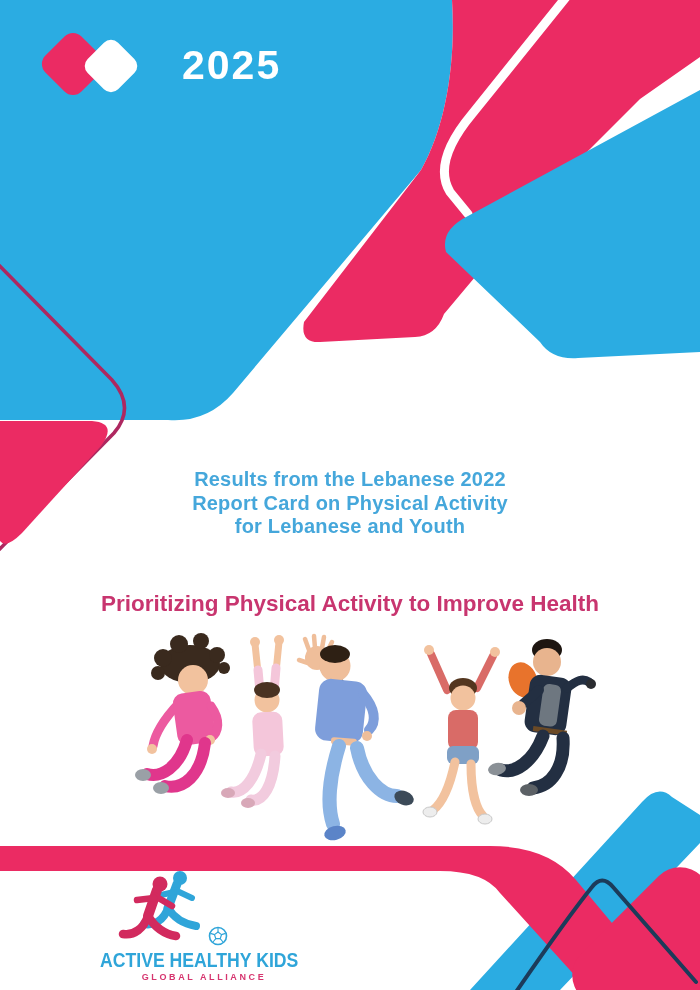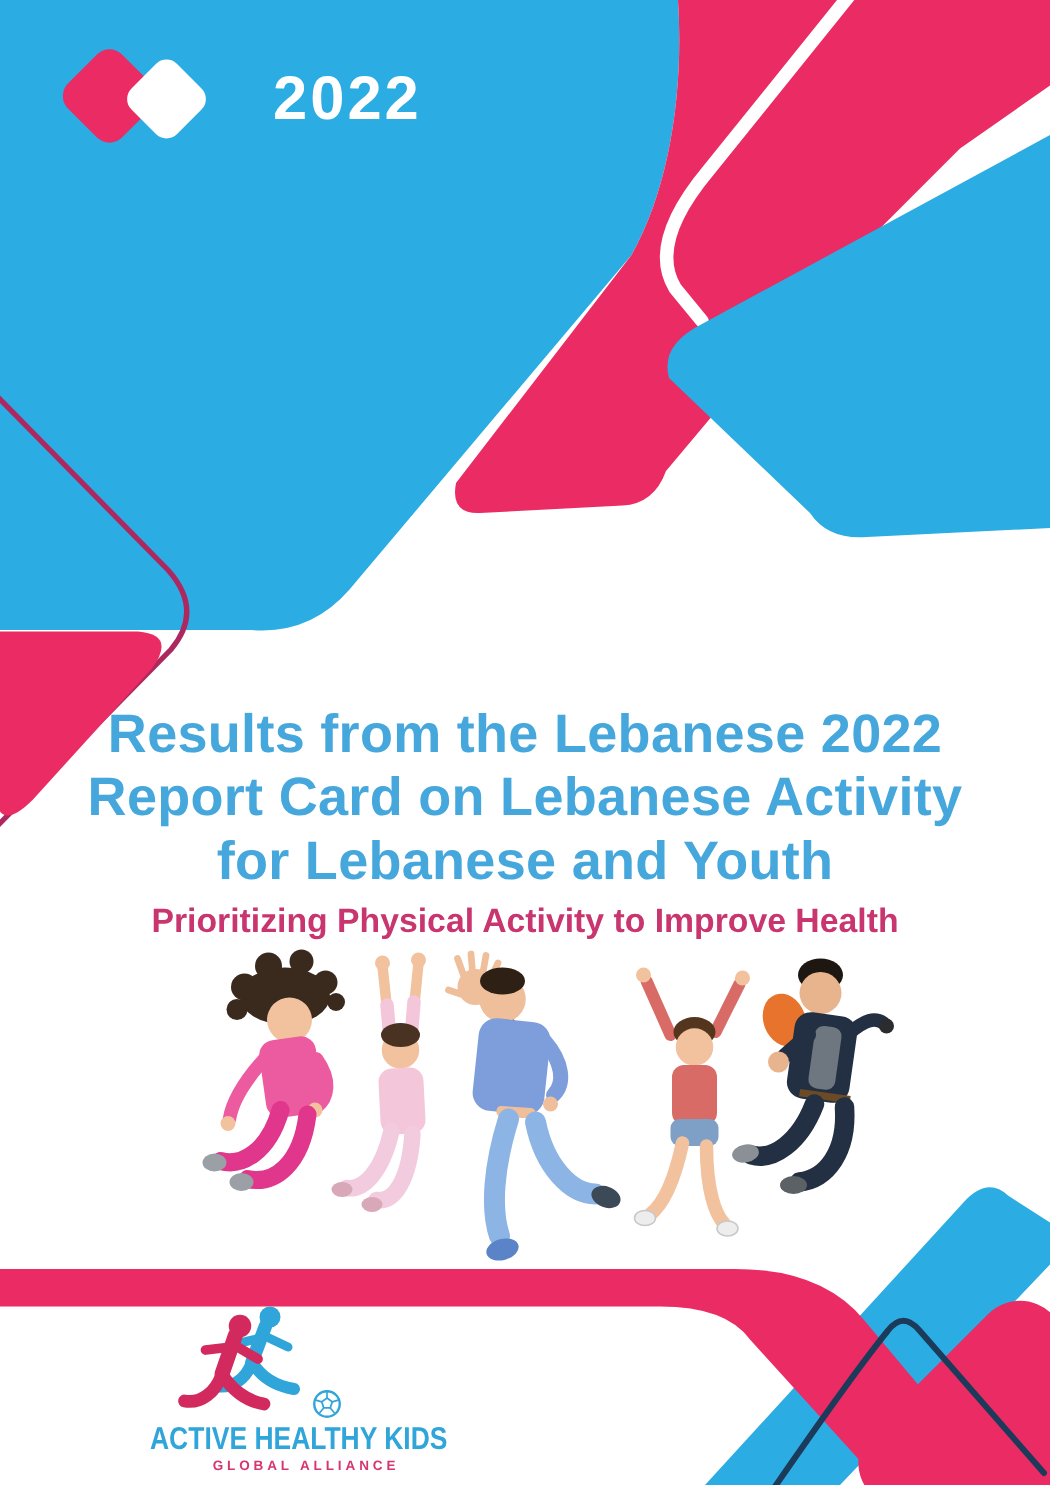--- a/index.html
+++ b/index.html
@@ -9,26 +9,26 @@
   }
   .deco{position:absolute;left:0;pointer-events:none;}
   #header-deco{top:0;z-index:1;}
   #footer-deco{top:760px;z-index:1;}
   .year{
     position:absolute;left:182px;top:42px;z-index:3;
     color:#ffffff;font-size:41px;font-weight:bold;letter-spacing:2px;
   }
   .title{
     position:absolute;left:0;right:0;top:468px;z-index:3;
-    text-align:center;color:#45a7db;font-size:36px;font-weight:bold;
+    text-align:center;color:#45a7db;font-size:20px;font-weight:bold;
     line-height:1.18;letter-spacing:.2px;margin:0;
   }
   .subtitle{
     position:absolute;left:0;right:0;top:591px;z-index:3;
-    text-align:center;color:#c8356f;font-size:22.5px;font-weight:bold;margin:10px;
+    text-align:center;color:#c8356f;font-size:22.5px;font-weight:bold;margin:0;
   }
   #kids{position:absolute;left:95px;top:628px;z-index:2;}
   .logo{
     position:absolute;left:100px;top:862px;z-index:4;width:215px;
   }
   .logo-runners{position:absolute;left:8px;top:4px;}
   .logo-globe{position:absolute;left:108px;top:64px;}
   .logo-text{
     position:absolute;left:0;top:86px;width:250px;
     color:#2fa5d9;font-size:21px;font-weight:bold;white-space:nowrap;
@@ -55,25 +55,25 @@
     <path d="M468,216 Q440,230 446,252 L540,342 Q552,360 578,358 L700,352 L700,90 Z" fill="#2BACE2"></path>
 
     <path d="M-8,258 L112,380 Q136,407 114,433 L-8,557" stroke="#AE2860" stroke-width="3.5" fill="none"></path>
 
     <path d="M0,421 H92 Q118,423 101,446 L22,533 Q6,549 0,541 Z" fill="#EB2B63"></path>
 
     <rect x="47.5" y="38.5" width="51" height="51" rx="12" transform="rotate(45 73 64)" fill="#EB2B63"></rect>
     <rect x="89.5" y="44.5" width="43" height="43" rx="10" transform="rotate(45 111 66)" fill="#ffffff"></rect>
   </svg>
 
-  <div class="year">2022</div>
+  <div class="year">2025</div>
 
   <h1 class="title">
     <span>Results from the Lebanese 2022</span><br>
-    <span>Report Card on Lebanese Activity</span><br>
+    <span>Report Card on Physical Activity</span><br>
     <span>for Lebanese and Youth</span>
   </h1>
 
   <h2 class="subtitle">Prioritizing Physical Activity to Improve Health</h2>
 
   <svg id="kids" width="520" height="225" viewBox="0 0 520 225" role="img" aria-label="Five children jumping joyfully in the air">
 
     <g>
       <ellipse cx="95" cy="36" rx="30" ry="19" fill="#3A2A1E"></ellipse>
       <circle cx="68" cy="30" r="9" fill="#3A2A1E"></circle>

